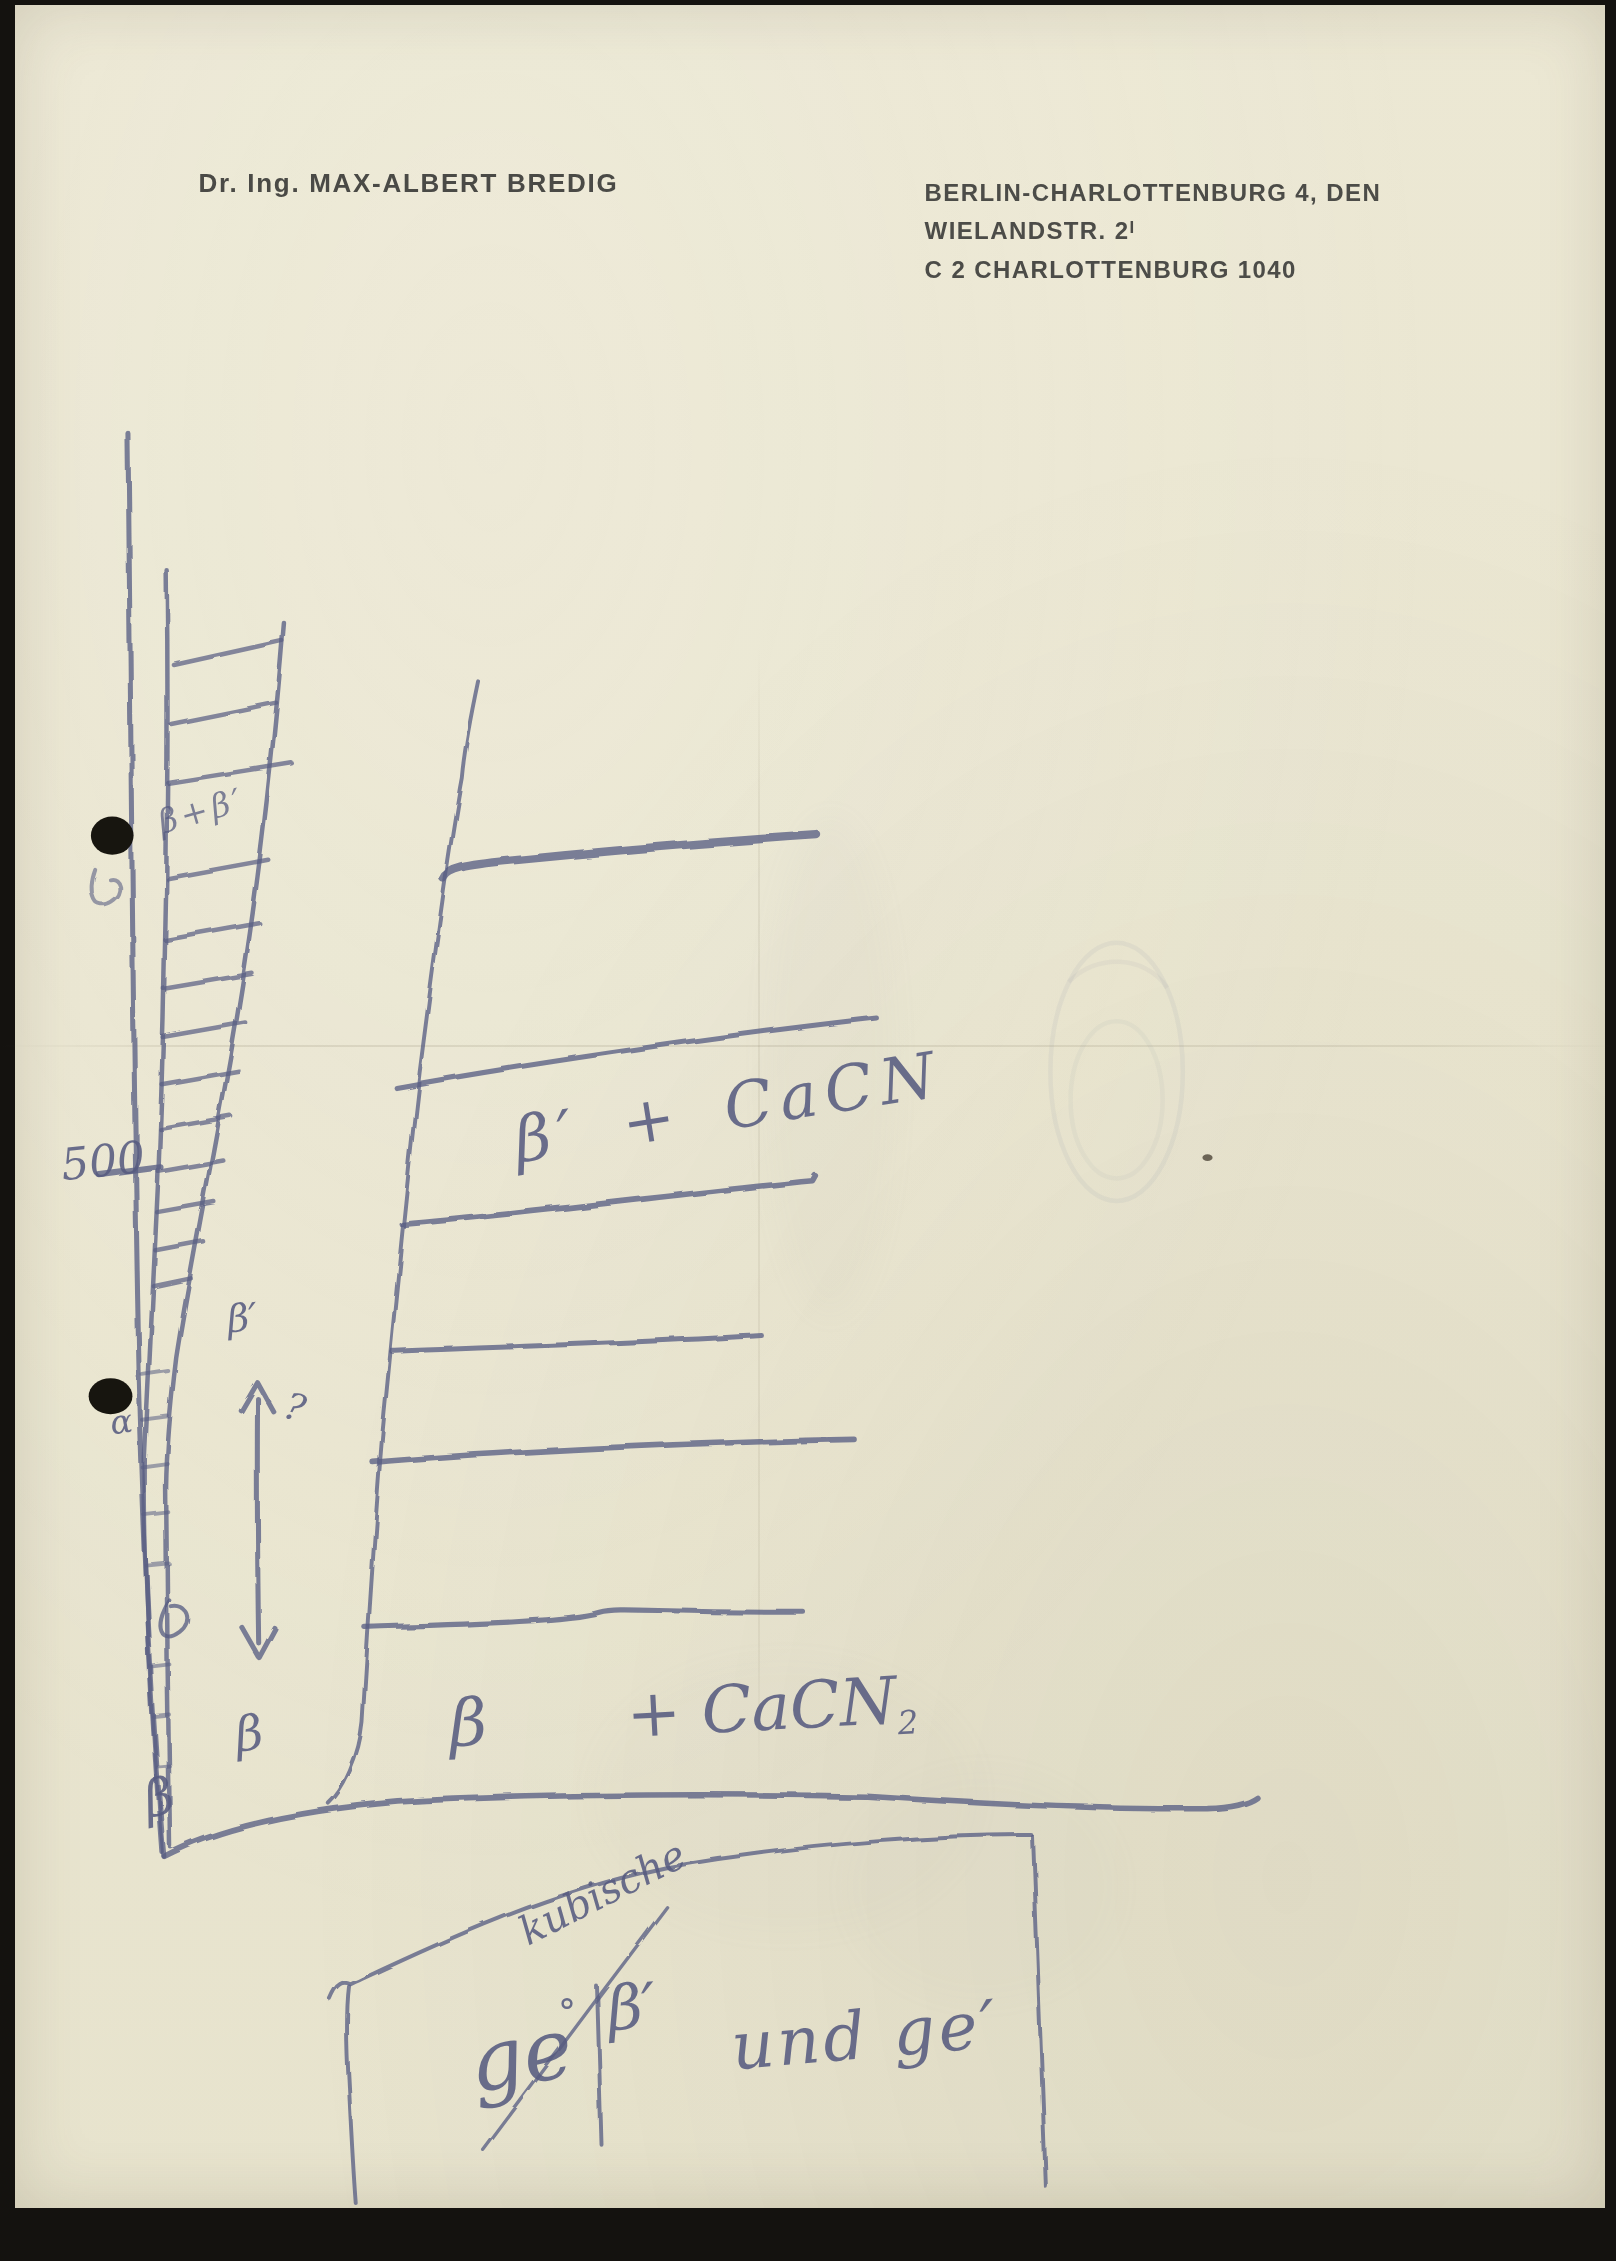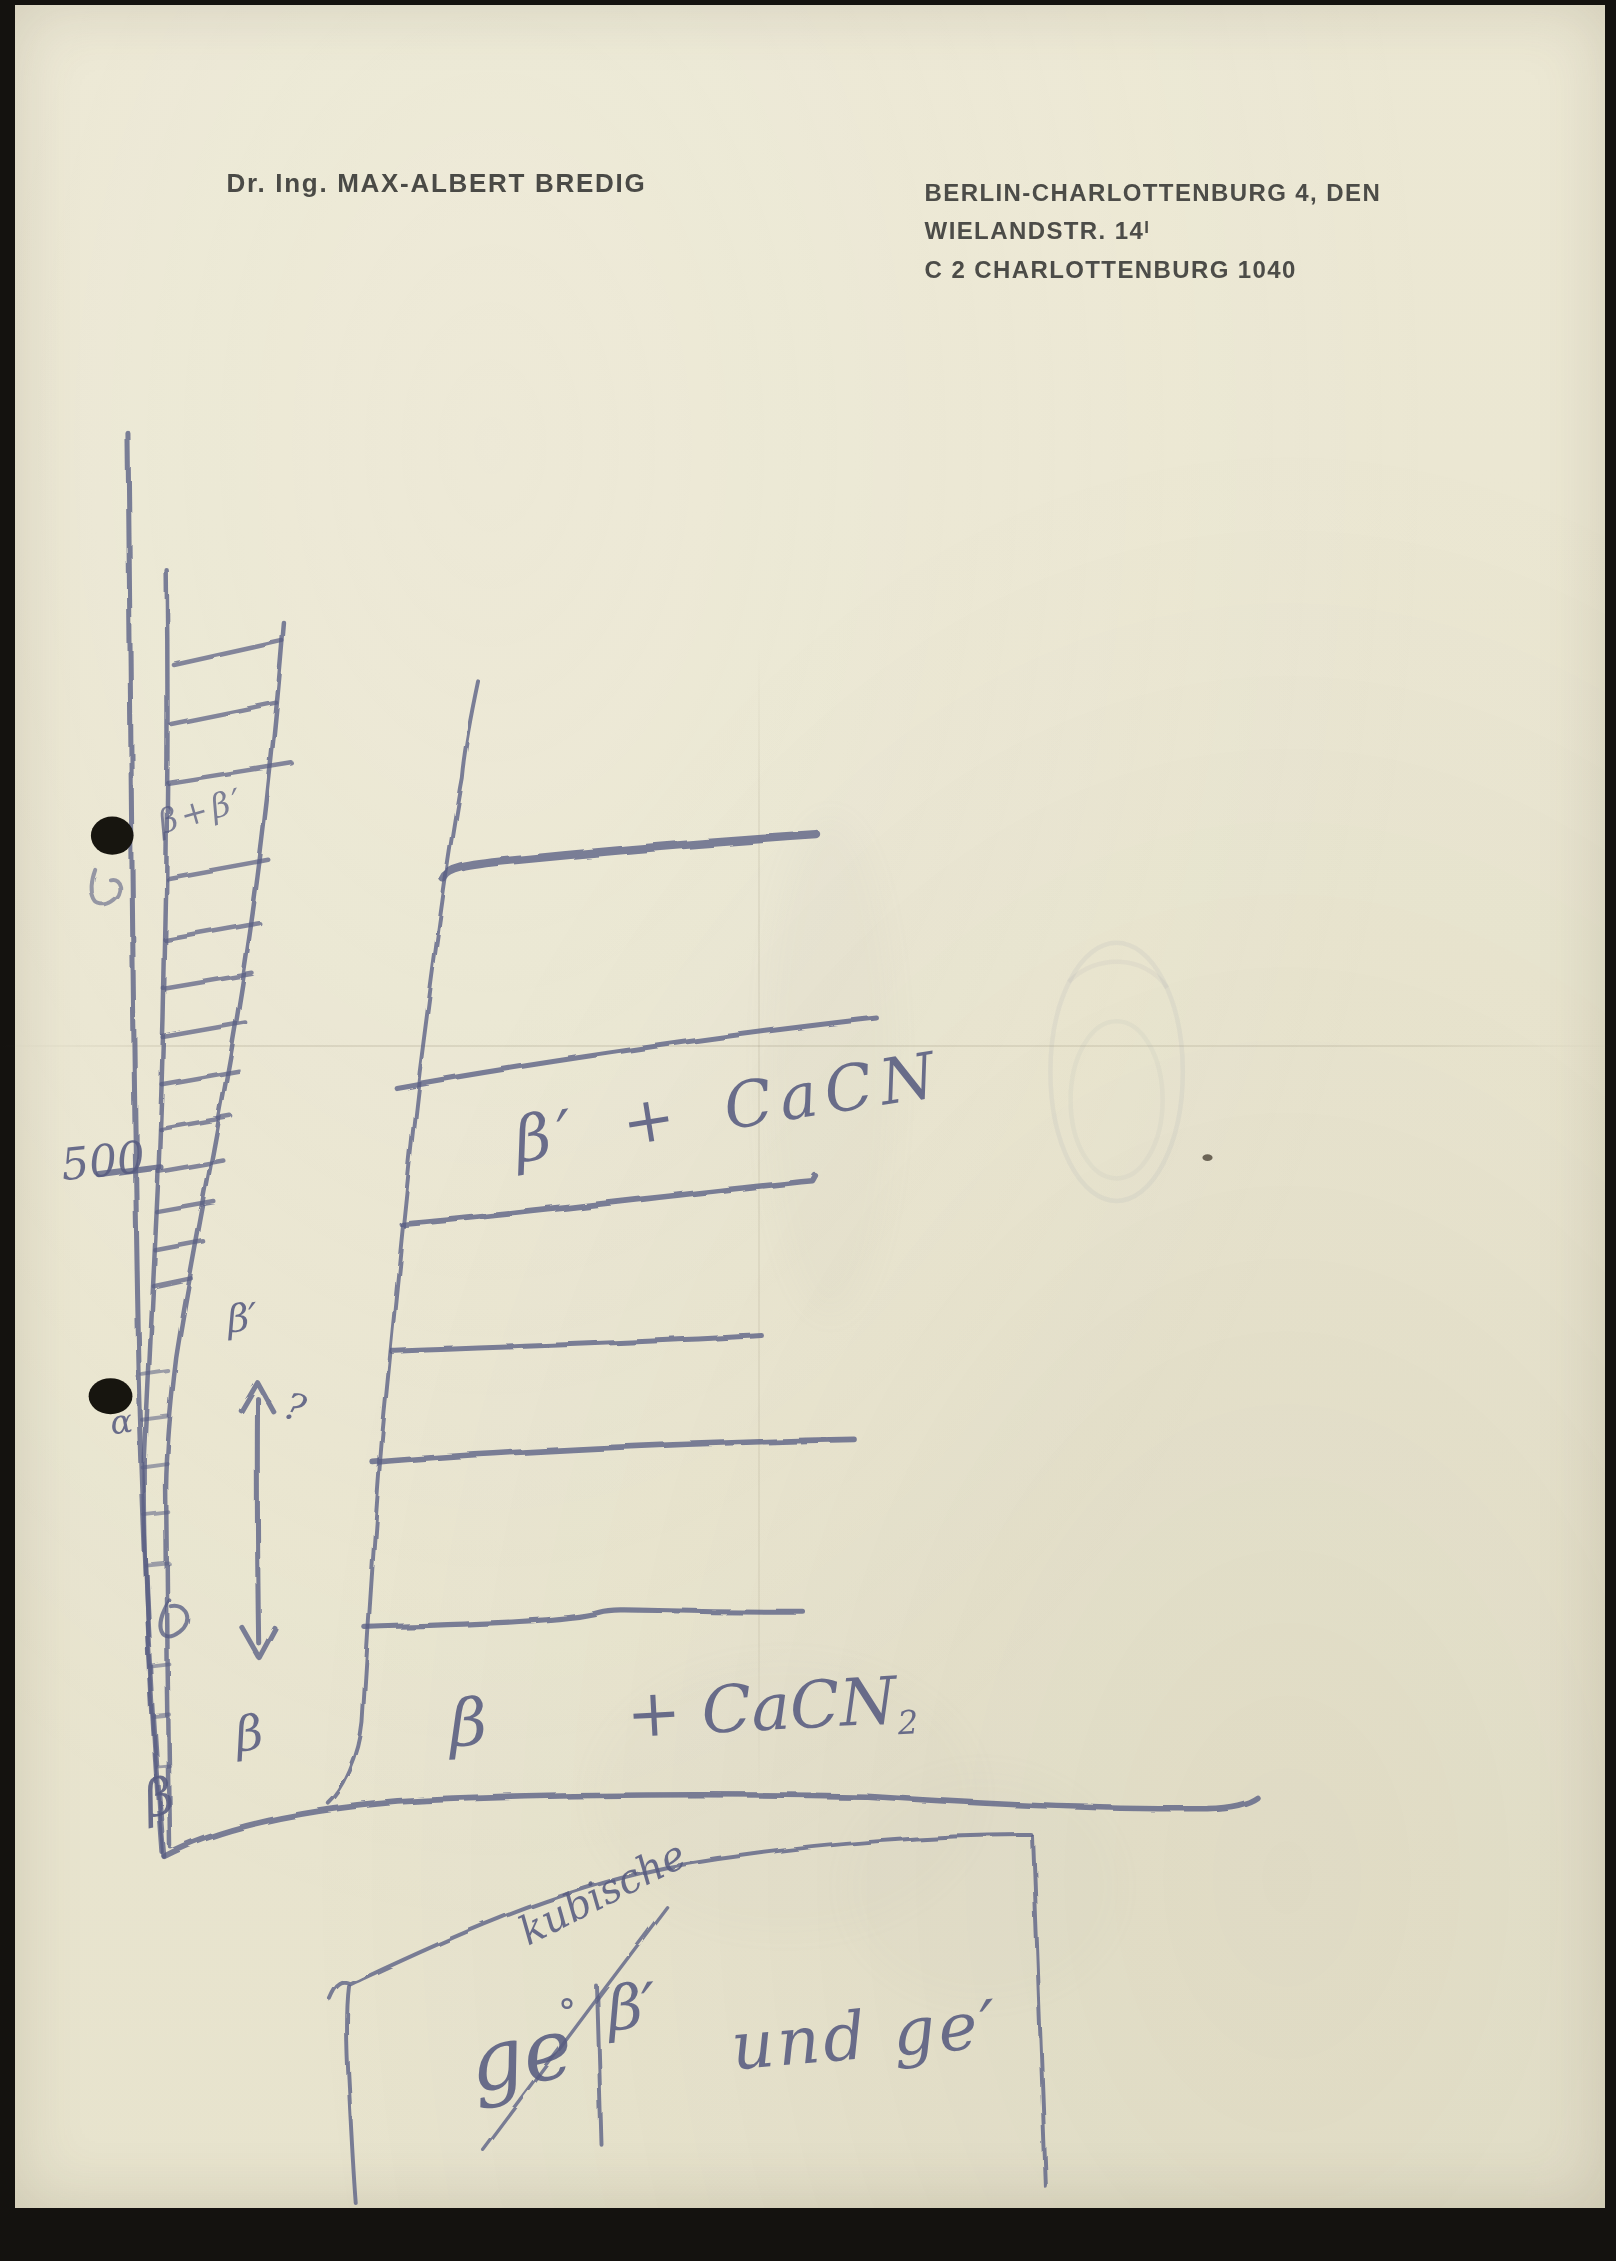--- a/index.html
+++ b/index.html
@@ -5,21 +5,21 @@
   html,body{margin:0;padding:0;background:#0e0d0b;}
   .scan{position:relative;width:1616px;height:2261px;background:#14120f;overflow:hidden;
         font-family:"Liberation Sans",sans-serif;}
   .page{position:absolute;left:14.6px;top:4.5px;right:11.2px;bottom:53px;
         background:
           radial-gradient(ellipse at 30% 20%, rgba(255,255,255,0.10), rgba(0,0,0,0) 60%),
           radial-gradient(ellipse at 80% 85%, rgba(120,110,80,0.08), rgba(0,0,0,0) 55%),
           linear-gradient(178deg,#ece8d4 0%,#eae6d1 45%,#e7e3cd 100%);
         box-shadow:inset 0 0 67px rgba(90,80,55,0.18);}
   .typed{position:absolute;color:#474743;}
-  .lh-name{left:184px;top:163px;font-size:26px;font-weight:bold;letter-spacing:1.7px;color:#4a4a46;margin-left:28px;}
+  .lh-name{left:184px;top:163px;font-size:26px;font-weight:bold;letter-spacing:1.7px;color:#4a4a46;}
   .lh-addr{left:910px;top:169px;font-size:24px;font-weight:bold;letter-spacing:1.4px;
            line-height:1.62;color:#4c4c48;}
   .lh-addr .sup{font-size:0.7em;vertical-align:0.35em;letter-spacing:0.6px;}
   .hand{position:absolute;font-family:"DejaVu Serif",serif;font-style:italic;
         color:rgba(86,91,128,0.88);white-space:nowrap;}
   .hand .sub{font-size:0.5em;vertical-align:-0.35em;}
   .spacer{display:inline-block;width:140px;}
   svg{position:absolute;left:0;top:0;}
   .crease-h{position:absolute;left:0;top:1045px;width:1616px;height:2.2px;
             background:linear-gradient(90deg,rgba(125,115,90,0.0),rgba(125,115,90,0.16) 12%,rgba(125,115,90,0.14) 88%,rgba(125,115,90,0));}
@@ -30,21 +30,21 @@
 </head>
 <body>
 
 <div class="scan">
   <div class="page">
 
     <div class="typed lh-name">Dr. Ing. MAX-ALBERT BREDIG</div>
     <div class="typed lh-addr">
       <div>BERLIN-CHARLOTTENBURG 4, DEN</div>
       <div>
-        <span>WIELANDSTR. 14</span><span class="sup">I</span>
+        <span>WIELANDSTR. 2</span><span class="sup">I</span>
       </div>
       <div>C 2 CHARLOTTENBURG 1040</div>
     </div>
   </div>
 
   <div class="crease-h"></div>
   <div class="crease-v"></div>
   <div class="ghost" style="left:763px;top:814px;width:135px;height:505px;"></div>
   <div class="ghost" style="left:589px;top:1656px;width:393px;height:281px;opacity:.07;"></div>
   <div class="ghost" style="left:842px;top:1768px;width:281px;height:236px;opacity:.07;"></div>

